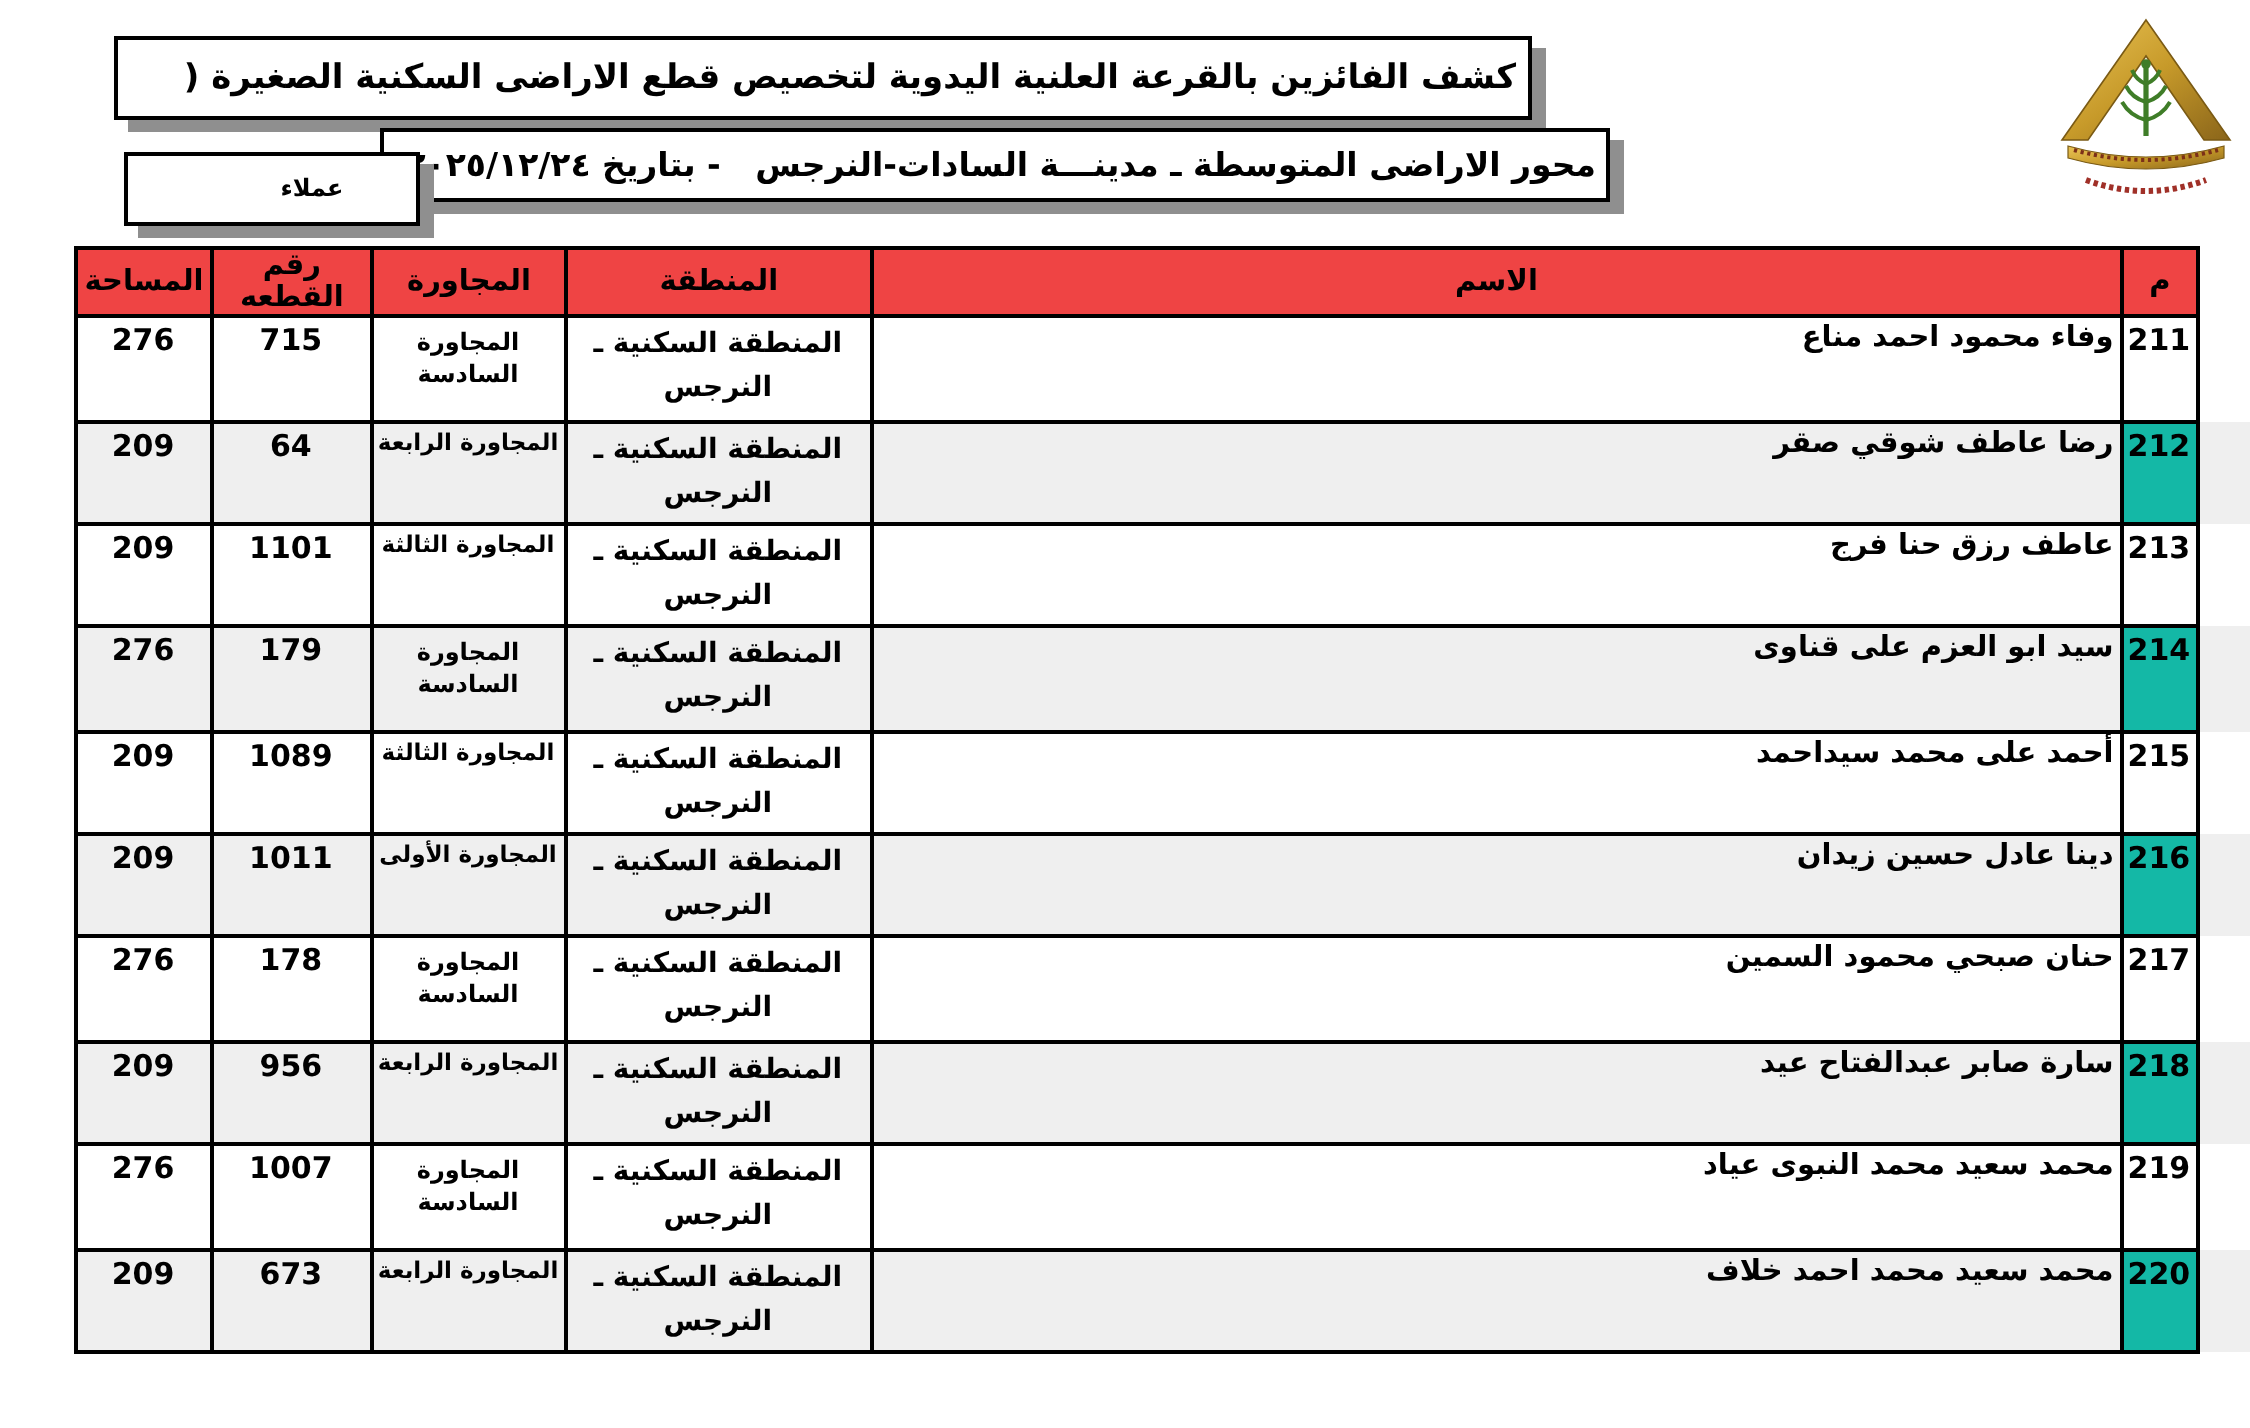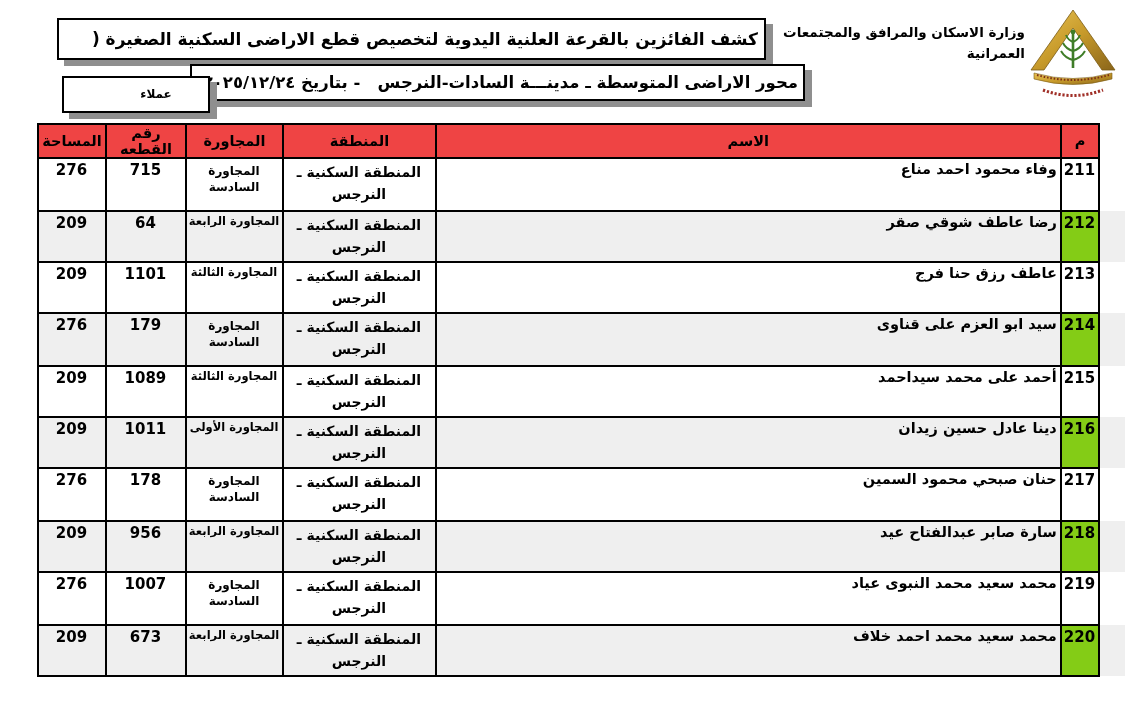--- a/index.html
+++ b/index.html
@@ -45,36 +45,35 @@
     font-weight:bold;overflow:hidden;
   }
   table.list th{
     background:#ef4444;height:25px;font-size:14.5px;
     text-align:center;vertical-align:middle;padding:0;
   }
   table.list td{
     vertical-align:top;padding:2px 3px 0 2px;height:47px;background:#fff;
   }
   tr.shaded td{background:#efefef;}
-  tr.shaded td.c-idx{background:#84cc16;}
+  tr.shaded td.c-idx{background:#14b8a6;}
   td.c-ghost, th.c-ghost{border:none !important;background:transparent !important;padding:0;}
   tr.shaded td.c-ghost{background:#efefef !important;}
 
   td.c-idx{font-size:15px;text-align:center;direction:ltr;padding-top:3px;}
   td.c-name{font-size:14.5px;text-align:right;padding-right:4px;}
   td.c-zone{font-size:14px;text-align:center;line-height:22px;padding-top:3px;}
   td.c-district{font-size:11.5px;text-align:center;white-space:nowrap;padding-top:5px;}
   td.c-district.wrap2{white-space:normal;font-size:12px;line-height:16px;padding-top:4px;}
   td.c-plot, td.c-area{font-size:15px;text-align:center;direction:ltr;padding-top:3px;}
 </style>
 </head>
 <body>
 
 <div class="abs ministry">
-  <div>وزارة الاسكان والمرافق والمجتمعات العمرانية</div>
 </div>
 
 <div class="abs logo-wrap">
   <svg width="92" height="100" viewBox="0 0 92 100" aria-hidden="true">
     <defs>
       <linearGradient id="gold" x1="0" y1="0" x2="1" y2="1">
         <stop offset="0" stop-color="#e9c355"></stop>
         <stop offset="0.5" stop-color="#c79a2a"></stop>
         <stop offset="1" stop-color="#8a651a"></stop>
       </linearGradient>

